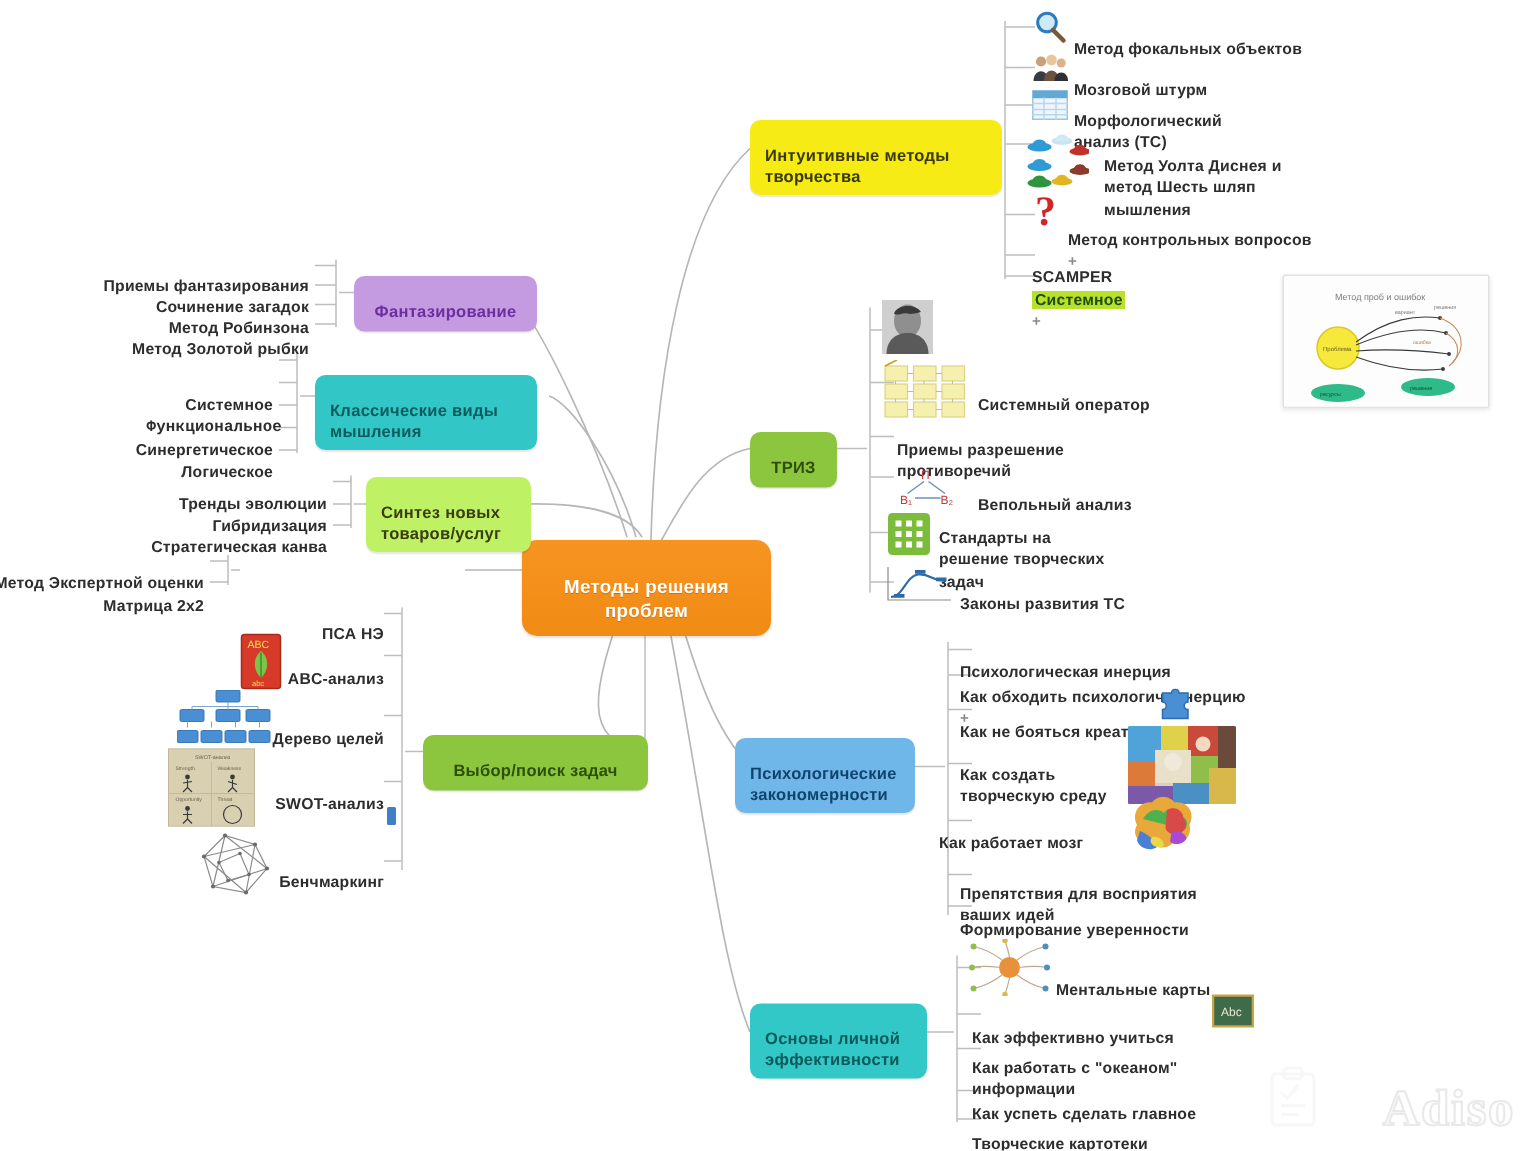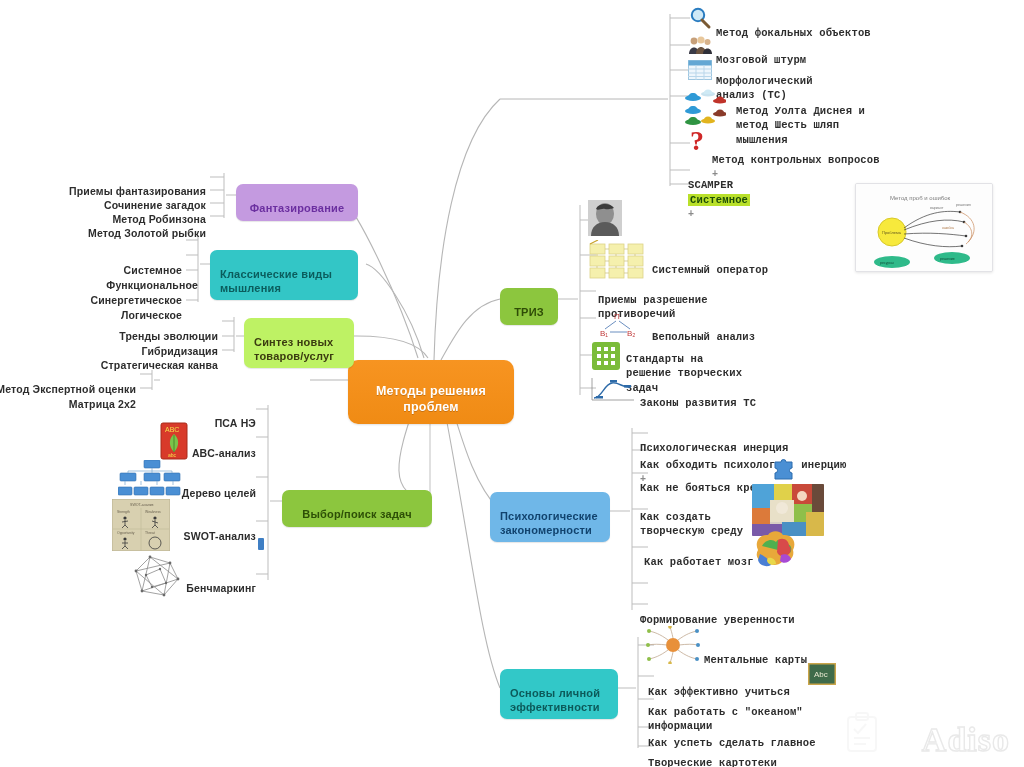--- a/index.html
+++ b/index.html
@@ -39,21 +39,21 @@
   .node.branch { font-size: 11px; box-shadow: 0 1px 1px rgba(0,0,0,.10); }
   .leaf {
     position: absolute;
     font-size: 10.5px;
     font-weight: bold;
     color: #2d2d2d;
     line-height: 1.35;
     white-space: pre-line;
     letter-spacing: .15px;
   }
-  .leaf.right { text-align: left; font-family: Liberation Mono, monospace; }
+  .leaf.right { text-align: left; }
   .leaf.left  { text-align: right; }
   .hl {
     background: #b9e02a;
     padding: 0 2px;
     color: #1d4d07;
   }
   .plus { color: #8a8a8a; font-weight: bold; font-size: 10px; }
 
   
   .ico { position: absolute; }
@@ -141,20 +141,24 @@
       <path d="M268,409 L256,409 M268,437 L256,437 M268,477 L256,477 M268,521 L256,521 M268,574 L256,574"></path>
       <path d="M270,501 L282,501"></path>
     </g>
   </svg>
 
   <div class="node center" style="left:348px; top:360px; width:166px; padding:9px 8px;text-align:center;">
     <span>Методы решения
 проблем</span>
   </div>
 
+  <div class="node branch" style="left:500px; top:80px; width:168px; background:#f6eb14; color:#3a3a00;">
+    <span>Интуитивные методы
+творчества</span>
+  </div>
 
   <div class="node branch" style="left:500px; top:288px; width:58px; text-align:center; background:#8cc63e; color:#2f4d07;">
     <span>ТРИЗ</span>
   </div>
 
   <div class="node branch" style="left:490px; top:492px; width:120px; background:#6fb7e8; color:#11436e;">
     <span>Психологические
 закономерности</span>
   </div>
 
@@ -417,34 +421,38 @@
       <rect x="18" y="16" width="24" height="22" fill="#e8e0c8"></rect>
       <rect x="42" y="20" width="18" height="18" fill="#8fbf4a"></rect>
       <rect x="0" y="40" width="30" height="12" fill="#7a5aa8"></rect>
       <rect x="30" y="38" width="24" height="14" fill="#4a90c4"></rect>
       <rect x="54" y="28" width="18" height="24" fill="#d8b84a"></rect>
       <circle cx="30" cy="24" r="6" fill="#f0e8d8"></circle>
       <circle cx="50" cy="12" r="5" fill="#f4d8c0"></circle>
     </svg>
   </div>
 
-  <div class="leaf right" style="left:644px; top:541px;text-align:center;">
+  <div class="leaf right" style="left:626px; top:541px;text-align:center;">
     <span>Как работает мозг</span>
   </div>
   <div class="ico" style="left:748px; top:528px;">
     <svg width="56" height="44" viewBox="0 0 56 44">
       <path d="M10 22c-4-8 2-16 10-15 3-5 12-5 15 0 9-1 14 7 10 15 2 7-4 13-11 12-4 4-11 4-15 0-7 1-13-5-9-12z" fill="#e8a83a"></path>
       <path d="M14 18c3-6 10-8 14-4 2-4 9-3 10 2 5 0 7 5 4 9z" fill="#4fb04f"></path>
       <path d="M30 12c5-3 11 0 11 6 3 2 2 8-2 9-3 3-9 1-10-3z" fill="#d84a4a"></path>
       <path d="M12 26c5 2 10 6 11 11-5 3-12 0-13-5z" fill="#4a7fd4"></path>
       <path d="M33 27c4-2 9 0 10 4-2 4-8 5-11 2z" fill="#a84ad4"></path>
       <path d="M20 30c4-1 8 2 8 6-4 2-9 0-9-4z" fill="#e8d84a"></path>
     </svg>
   </div>
 
+  <div class="leaf right" style="left:640px; top:575px;">
+    <span>Препятствия для восприятия
+ваших идей</span>
+  </div>
   <div class="leaf right" style="left:640px; top:599px;">
     <span>Формирование уверенности</span>
   </div>
 
   <div class="ico" style="left:646px; top:626px;">
     <svg width="54" height="38" viewBox="0 0 54 38">
       <circle cx="27" cy="19" r="7" fill="#e8903a"></circle>
       <g stroke="#c0a890" stroke-width=".8" fill="none">
         <path d="M22,14 C14,8 8,6 3,5"></path>
           <path d="M21,19 C13,18 7,18 2,19"></path>
@@ -505,21 +513,21 @@
   <div class="leaf left" style="left:20px; top:198px; width:186px;">
     <span>Метод Робинзона</span>
   </div>
   <div class="leaf left" style="left:20px; top:212px; width:186px;">
     <span>Метод Золотой рыбки</span>
   </div>
 
   <div class="leaf left" style="left:20px; top:249px; width:162px;">
     <span>Системное</span>
   </div>
-  <div class="leaf left" style="left:36px; top:264px; width:162px;">
+  <div class="leaf left" style="left:26px; top:264px; width:162px;font-family:Liberation Mono, monospace;">
     <span>Функциональное</span>
   </div>
   <div class="leaf left" style="left:20px; top:279px; width:162px;">
     <span>Синергетическое</span>
   </div>
   <div class="leaf left" style="left:20px; top:294px; width:162px;">
     <span>Логическое</span>
   </div>
 
   <div class="leaf left" style="left:40px; top:315px; width:178px;">

